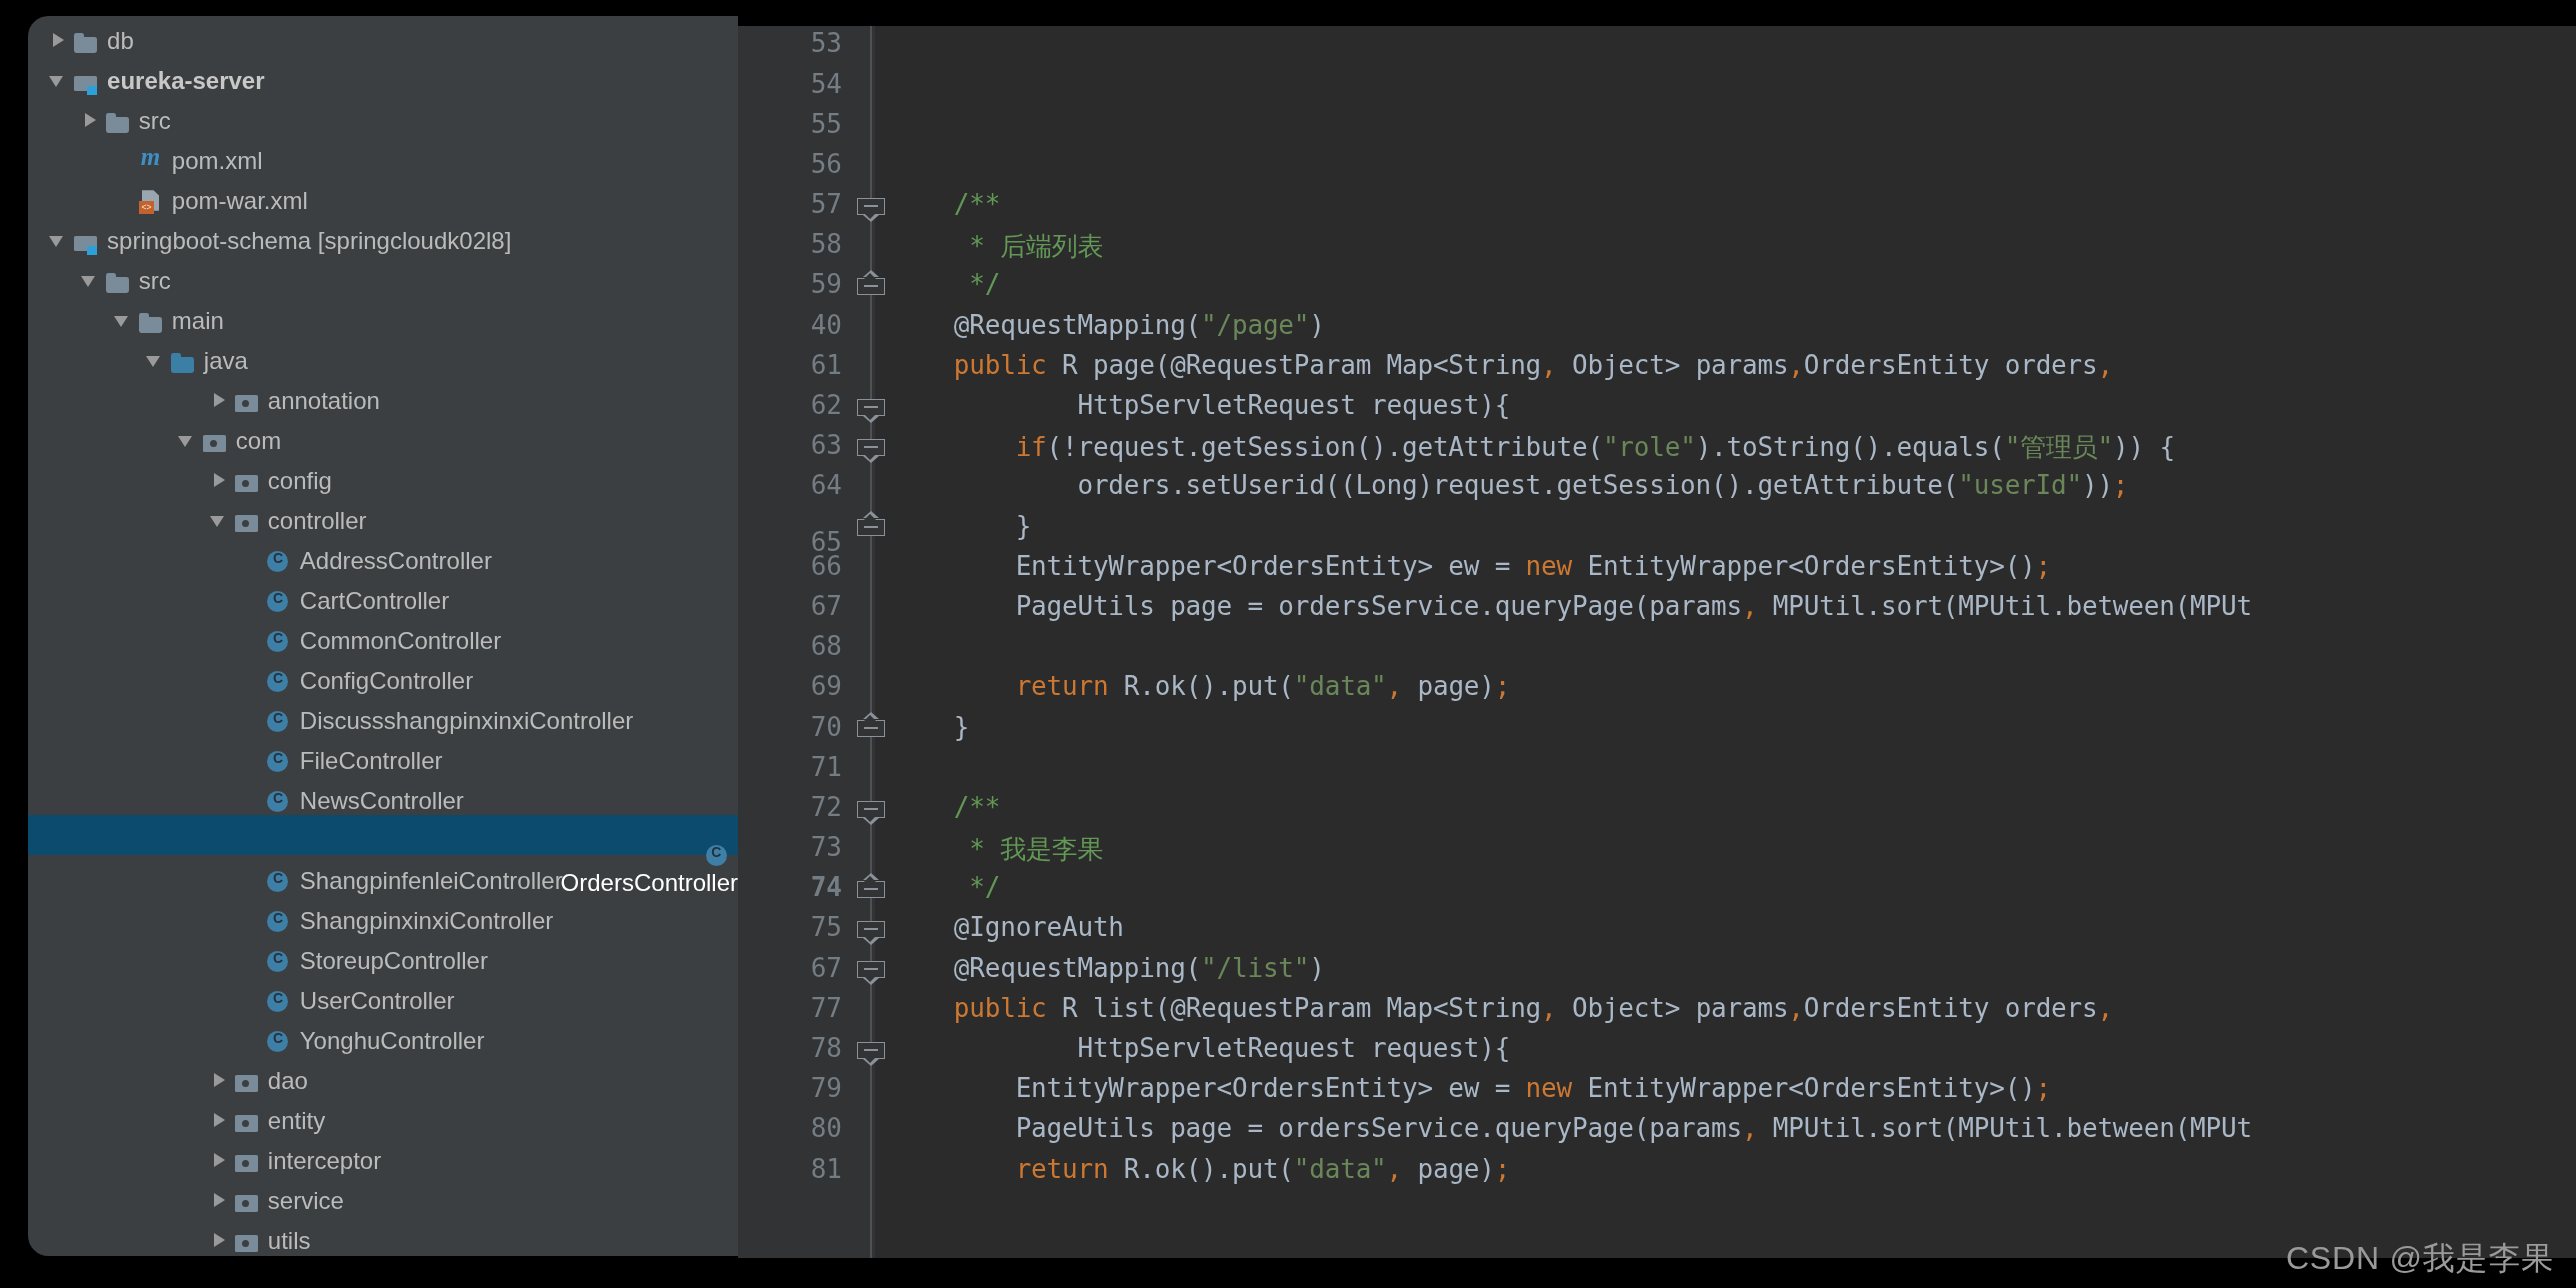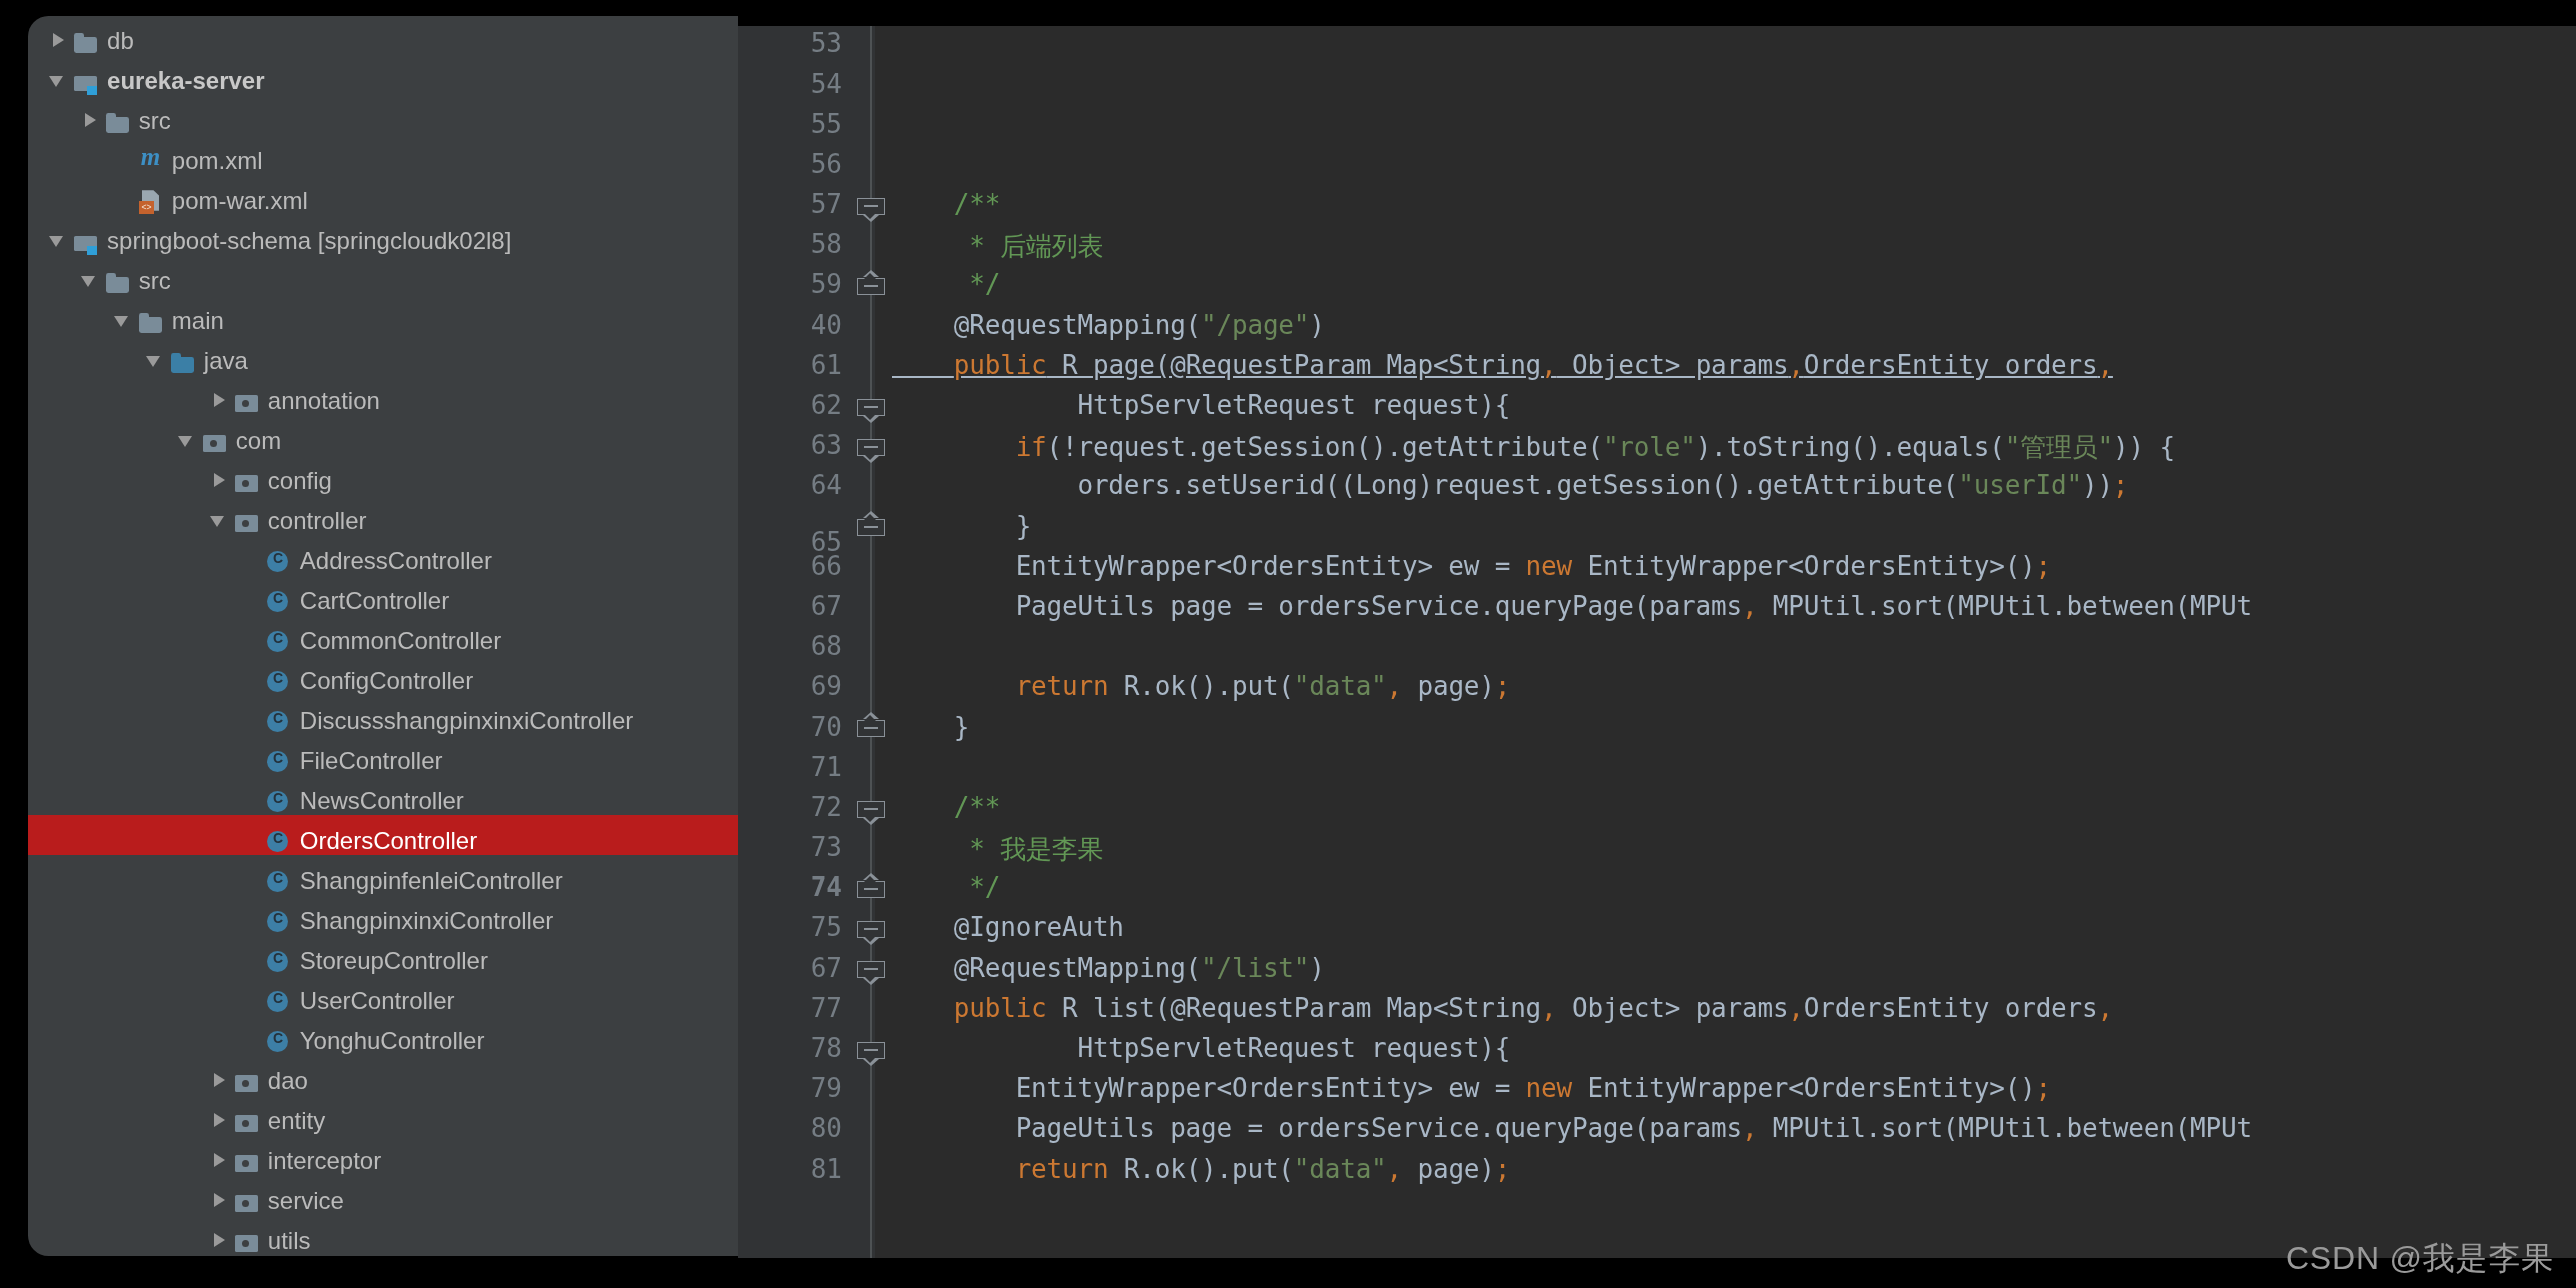--- a/index.html
+++ b/index.html
@@ -33,21 +33,21 @@
   .tree-row {
     position: relative;
     height: 40px;
     display: flex;
     align-items: flex-end;
     white-space: nowrap;
     color: #bbbbbb;
     font-size: 24px;
     font-family: "Liberation Sans", sans-serif;
   }
-  .tree-row.selected { background: #b91c1c; }
+  .tree-row.selected { background: #0c4a6e; flex-direction: column; }
   .tree-row.selected .tree-label { color: #ffffff; }
   .tree-indent { display: inline-block; flex: 0 0 auto; }
   .arrow {
     flex: 0 0 auto;
     width: 27px; height: 27px;
     position: relative;
   }
   .arrow.right::before {
     content: "";
     position: absolute; left: 7.8px; top: 5.5px;
@@ -556,21 +556,21 @@
     </div>
     <div id="code">
         <div class="cl" style="top: 2.4px;"></div>
         <div class="cl" style="top: 43px;"></div>
         <div class="cl" style="top: 83px;"></div>
         <div class="cl" style="top: 123px;"></div>
         <div class="cl" style="top: 163px;"><span class="cmt">    /**</span></div>
         <div class="cl" style="top: 203px;"><span class="cmt">     * 后端列表</span></div>
         <div class="cl" style="top: 243px;"><span class="cmt">     */</span></div>
         <div class="cl" style="top: 284px;">    @RequestMapping(<span class="str">"/page"</span>)</div>
-        <div class="cl" style="top: 324px; text-decoration: underline;">    <span class="kw">public</span> R page(@RequestParam Map&lt;String<span class="punc">,</span> Object&gt; params<span class="punc">,</span>OrdersEntity orders<span class="punc">,</span></div>
+        <div class="cl" style="top: 324px;">    <span class="kw">public</span> R page(@RequestParam Map&lt;String<span class="punc">,</span> Object&gt; params<span class="punc">,</span>OrdersEntity orders<span class="punc">,</span></div>
         <div class="cl" style="top: 364px;">            HttpServletRequest request){</div>
         <div class="cl" style="top: 404px;">        <span class="kw">if</span>(!request.getSession().getAttribute(<span class="str">"role"</span>).toString().equals(<span class="str">"管理员"</span>)) {</div>
         <div class="cl" style="top: 444px;">            orders.setUserid((Long)request.getSession().getAttribute(<span class="str">"userId"</span>))<span class="punc">;</span></div>
         <div class="cl" style="top: 485px;">        }</div>
         <div class="cl" style="top: 525px;">        EntityWrapper&lt;OrdersEntity&gt; ew = <span class="kw">new</span> EntityWrapper&lt;OrdersEntity&gt;()<span class="punc">;</span></div>
         <div class="cl" style="top: 565px;">        PageUtils page = ordersService.queryPage(params<span class="punc">,</span> MPUtil.sort(MPUtil.between(MPUt</div>
         <div class="cl" style="top: 605px;"></div>
         <div class="cl" style="top: 645px;">        <span class="kw">return</span> R.ok().put(<span class="str">"data"</span><span class="punc">,</span> page)<span class="punc">;</span></div>
         <div class="cl" style="top: 686px;">    }</div>
         <div class="cl" style="top: 726px;"></div>

